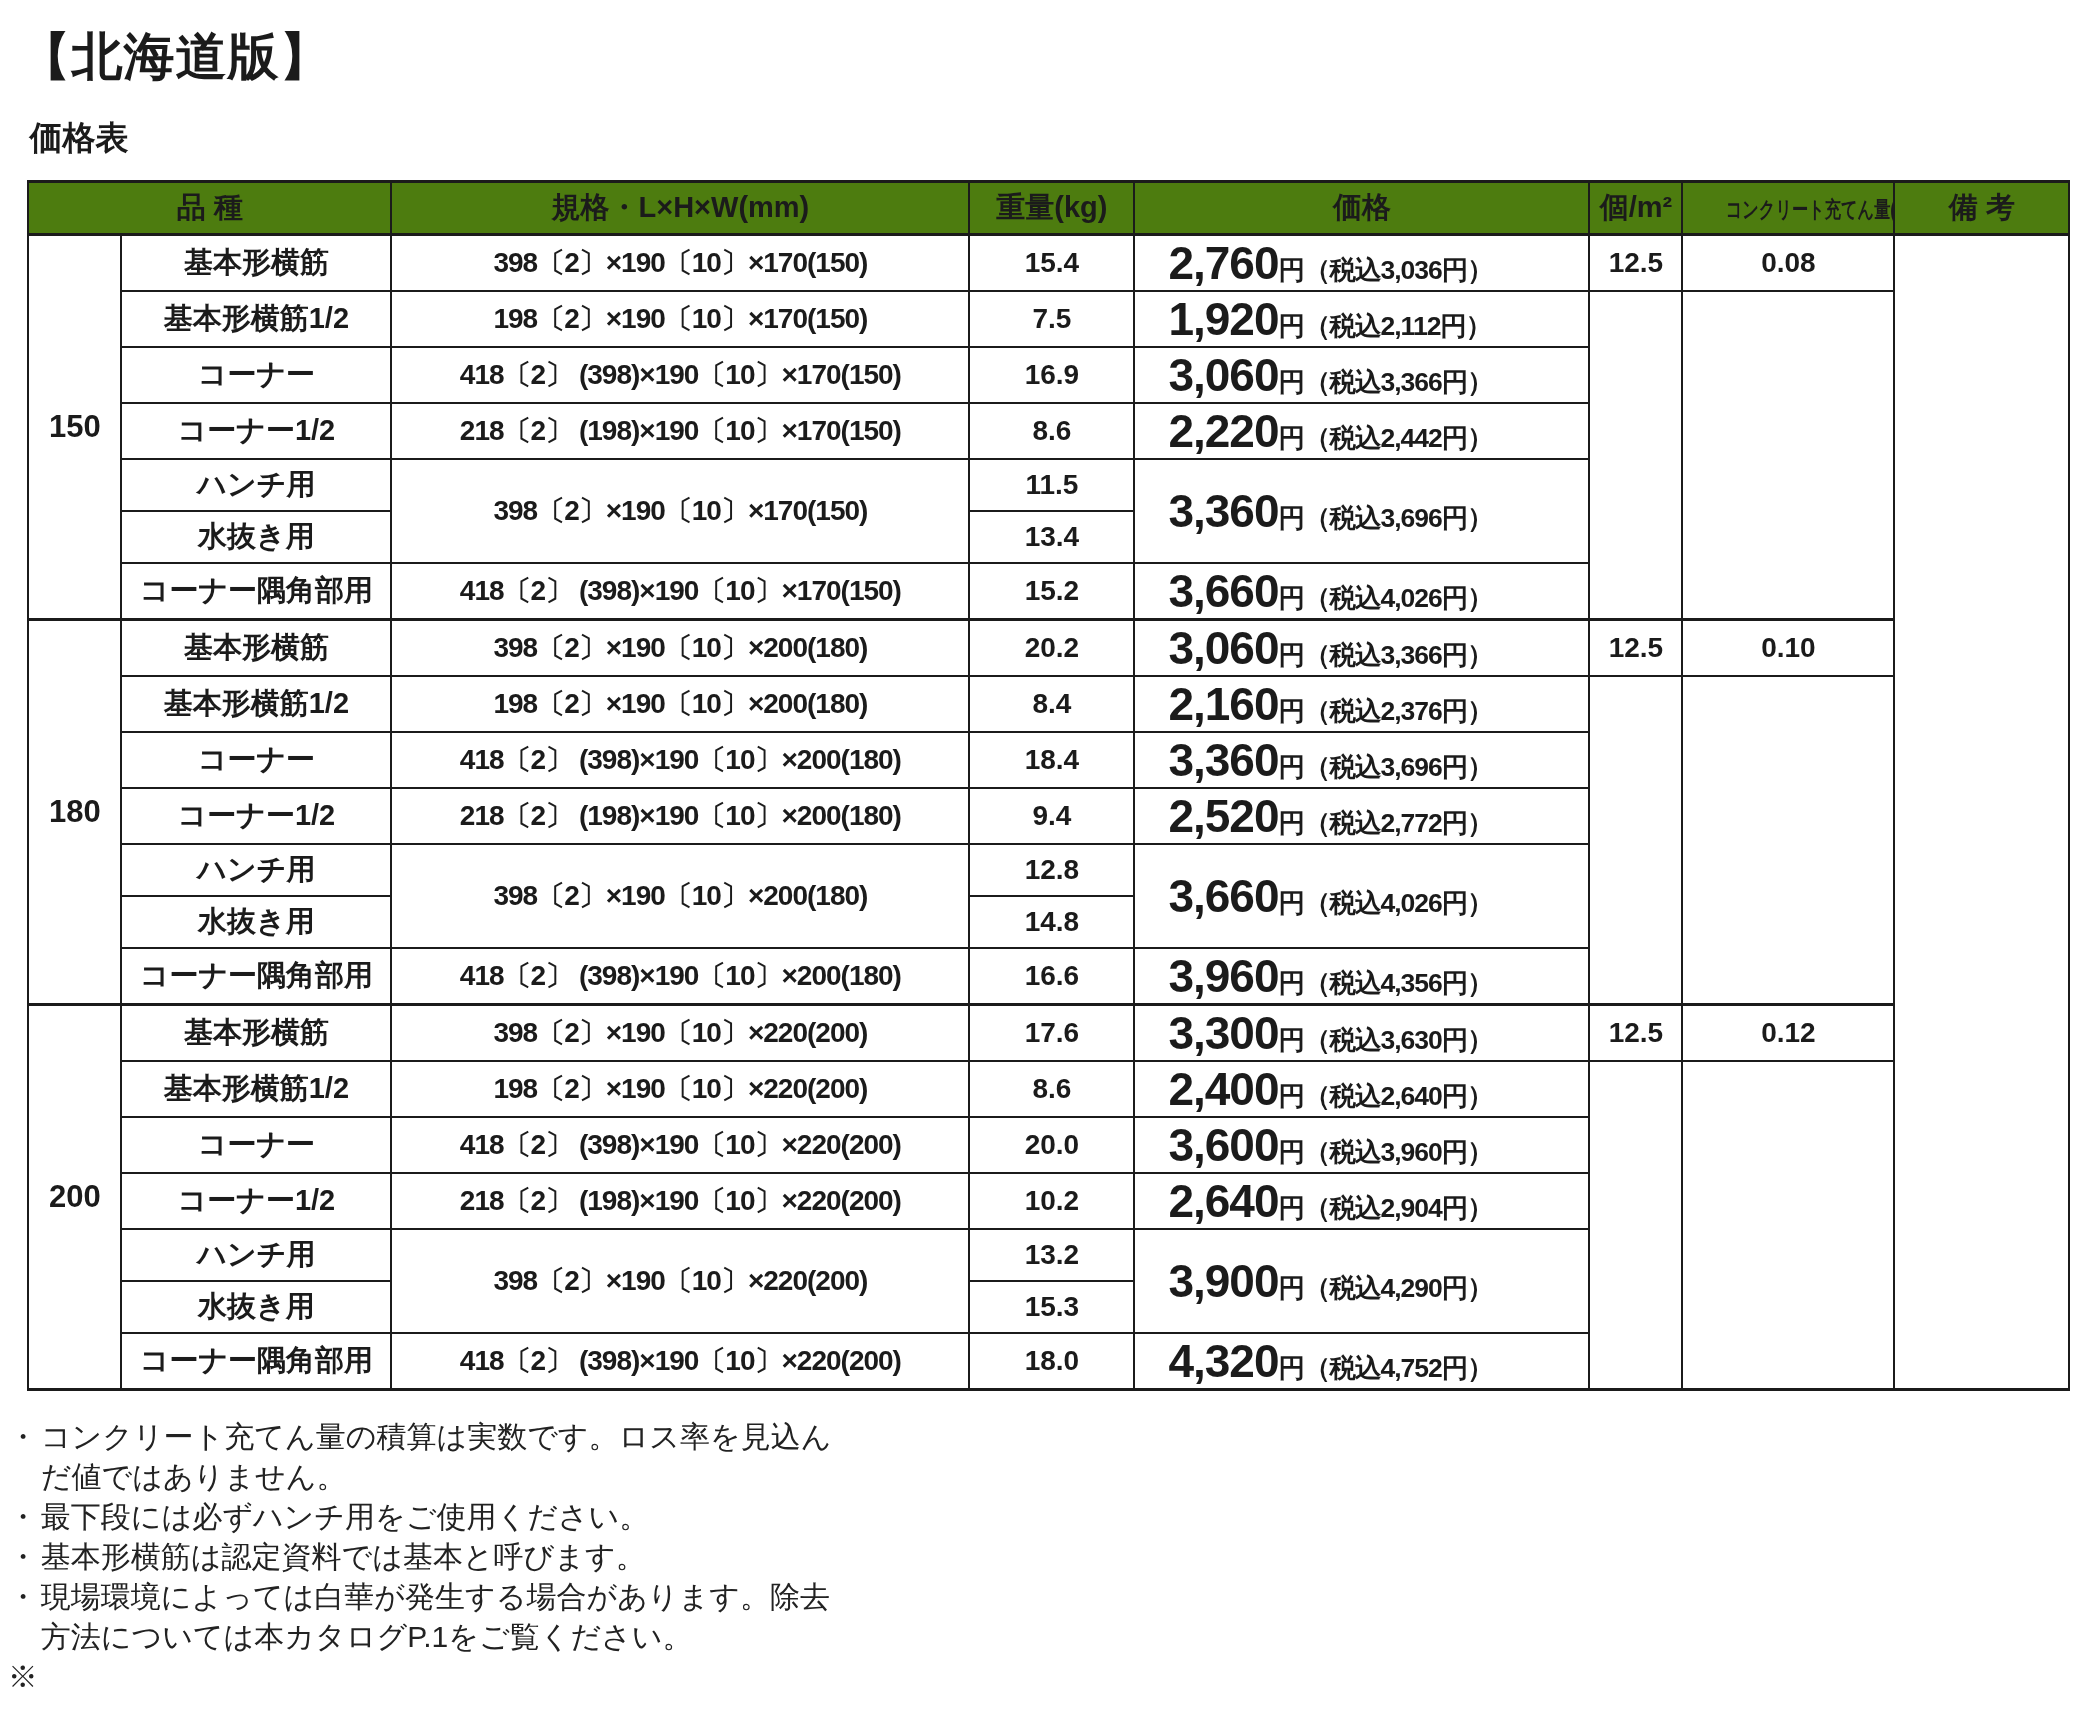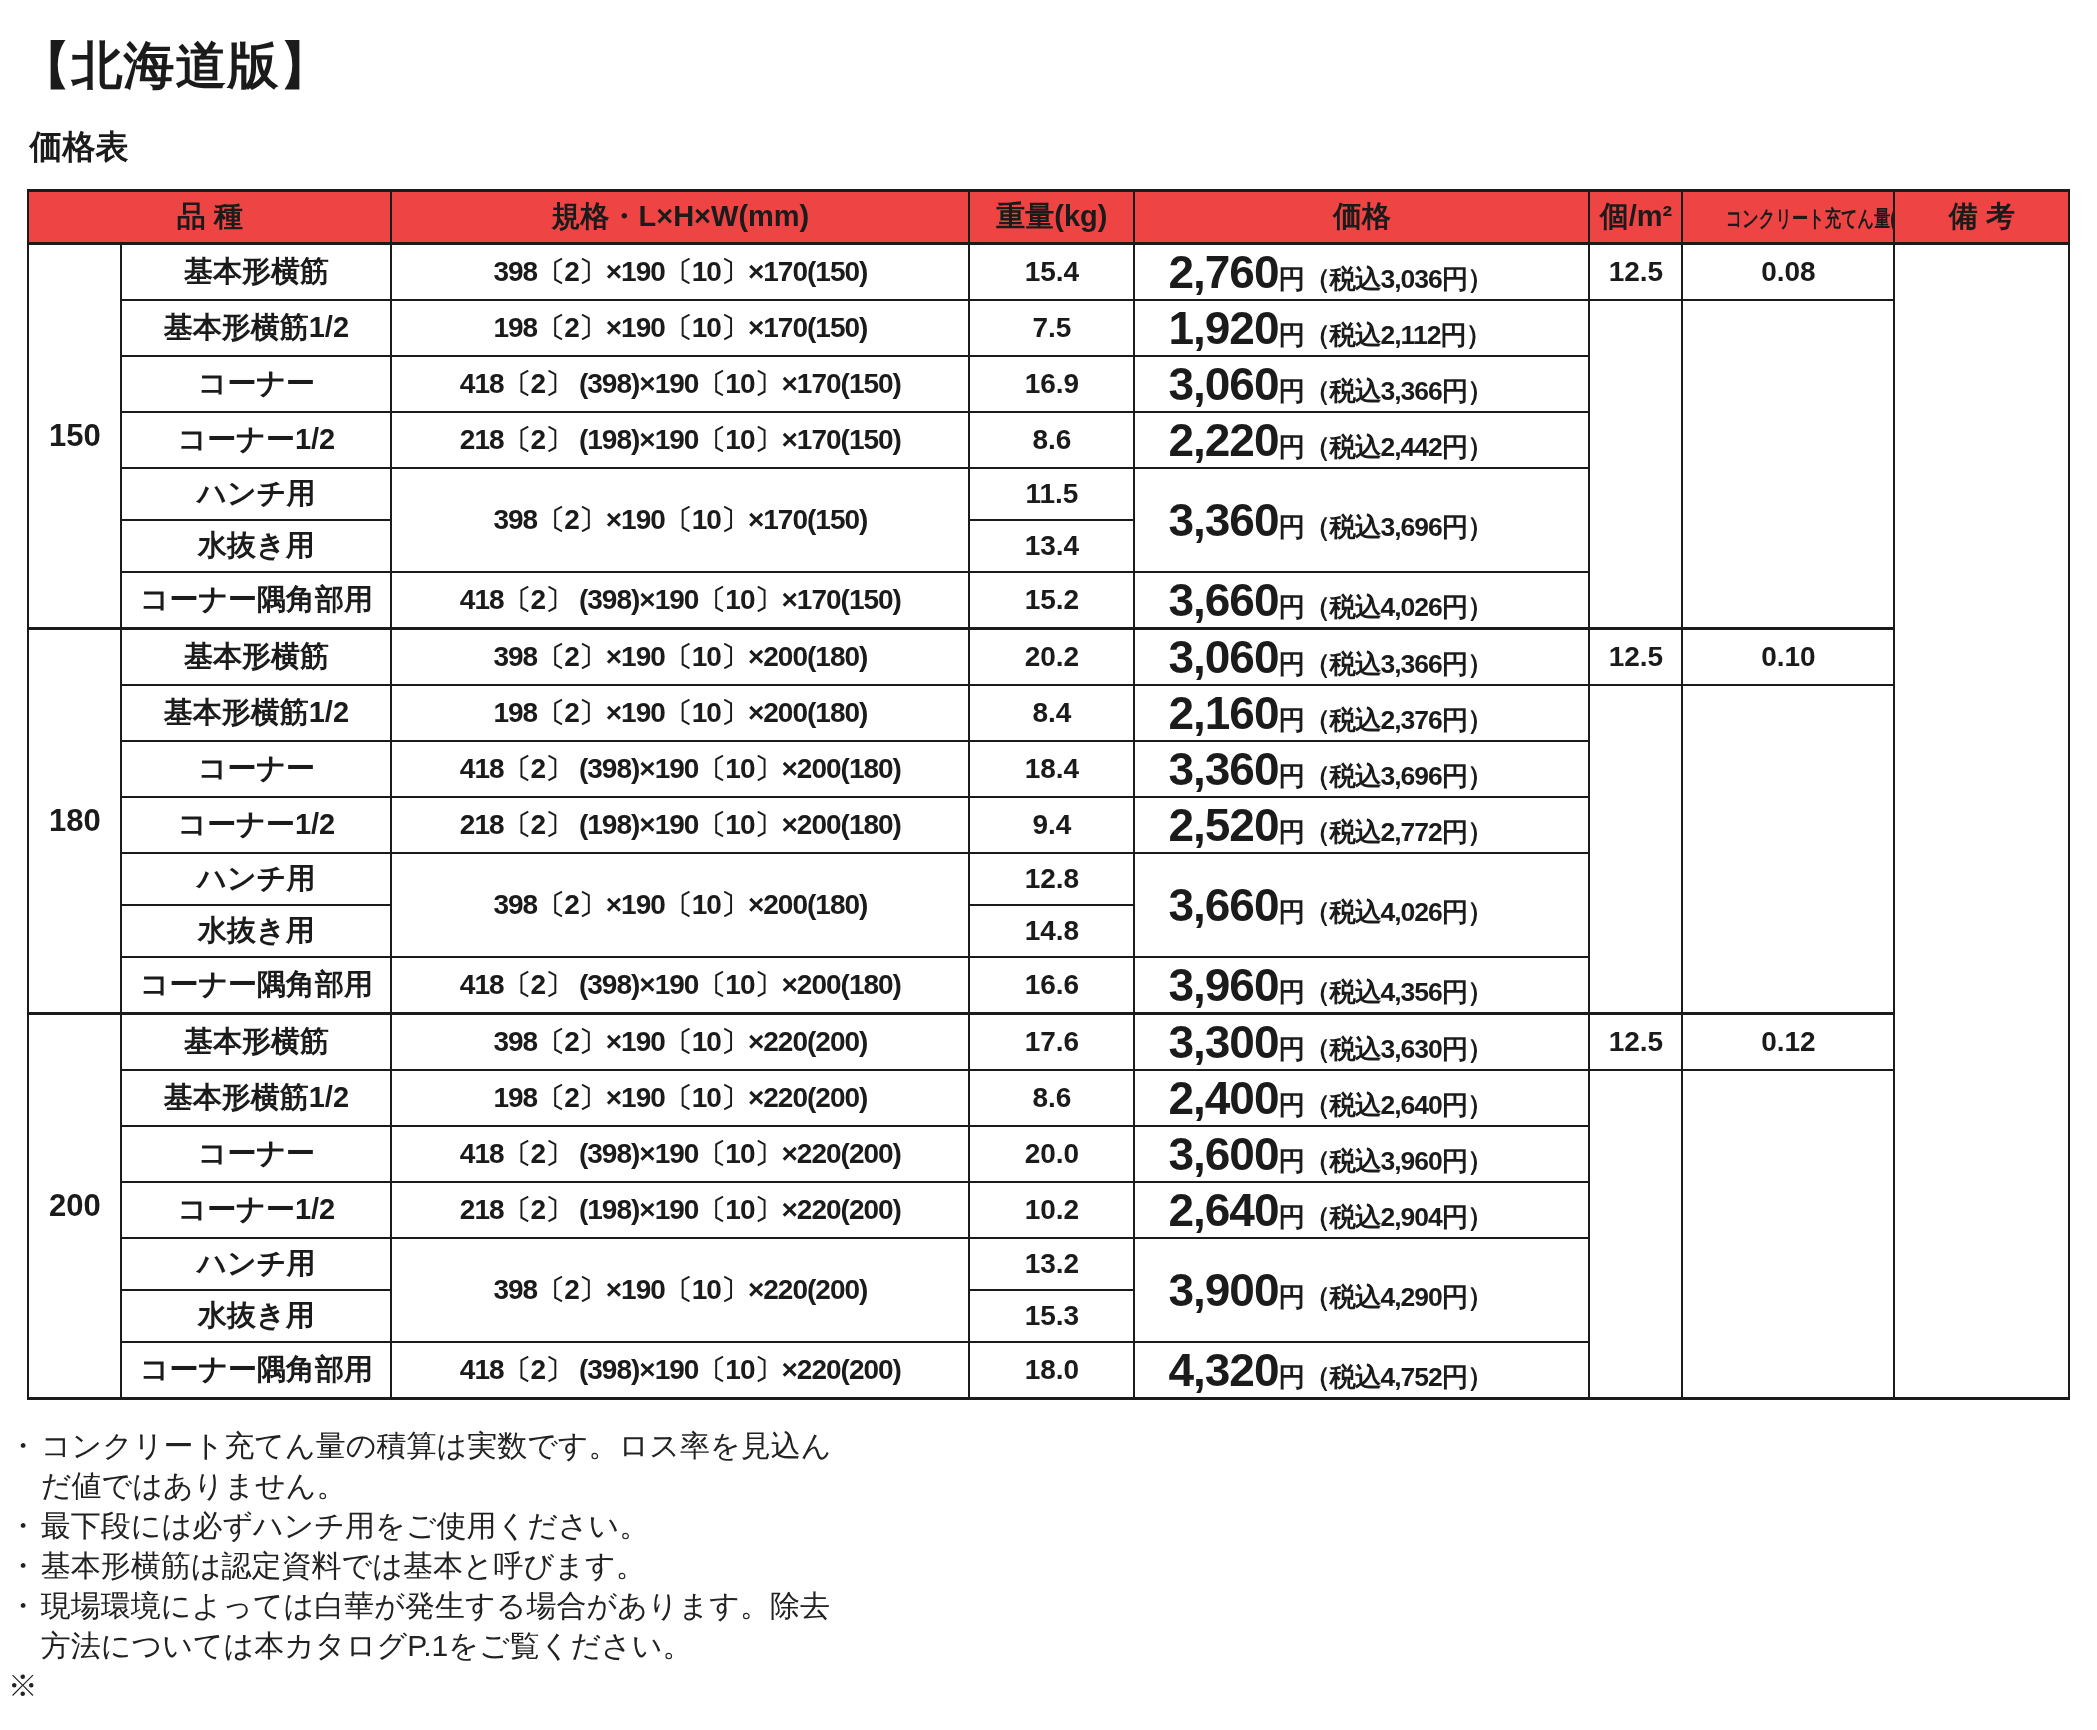--- a/index.html
+++ b/index.html
@@ -6,42 +6,42 @@
   body {
     width:2098px; height:1731px;
     background:#ffffff; color:#1b1b1b;
     font-family:"Liberation Sans", sans-serif;
     overflow:hidden;
   }
   .wrap { padding:11.8px 27.4px 0 27.4px; }
 
   .title {
     font-size:51px; font-weight:700; letter-spacing:1px;
-    margin:23px 0 0 -7.8px; line-height:61px;
+    margin:14px 0 0 -7.8px; line-height:61px;
   }
   .subtitle {
     font-size:33px; font-weight:700;
     margin:31px 0 0 2px; line-height:39px;
   }
 
   table.price-table {
     border-collapse:collapse; table-layout:fixed;
     width:2041px; margin-top:23.5px;
     border:2.9px solid #1b1b1b;
     border-top:3.9px solid #1b1b1b;
     border-bottom:3.9px solid #1b1b1b;
   }
   .price-table th, .price-table td {
     border:2px solid #1b1b1b;
     padding:0; text-align:center; vertical-align:middle;
     overflow:hidden;
   }
   .price-table thead tr { height:53px; }
   .price-table thead th {
-    background:#ef4444;
+    background:#4d7c0f;
     border-bottom:3.9px solid #1b1b1b;
     font-size:29px; font-weight:700;
   }
   th.h-concrete .squeeze {
     display:inline-block; transform:scaleX(0.72); transform-origin:center;
     white-space:nowrap; font-size:22.5px; font-weight:700;
   }
   th.h-perm2 { font-size:28px; }
 
   .price-table tbody tr { height:52px; }

